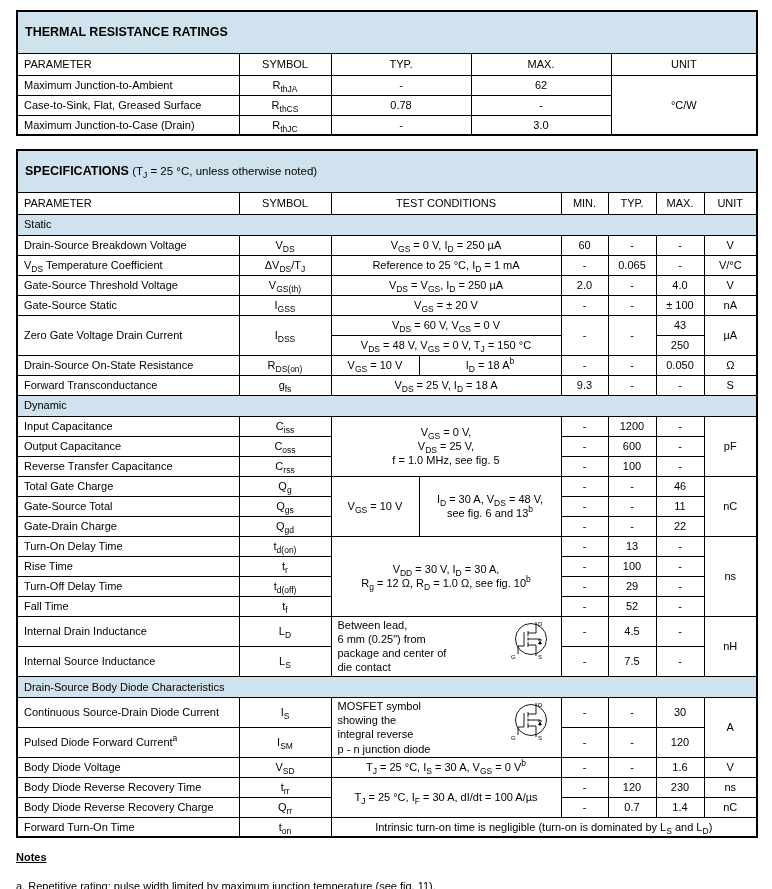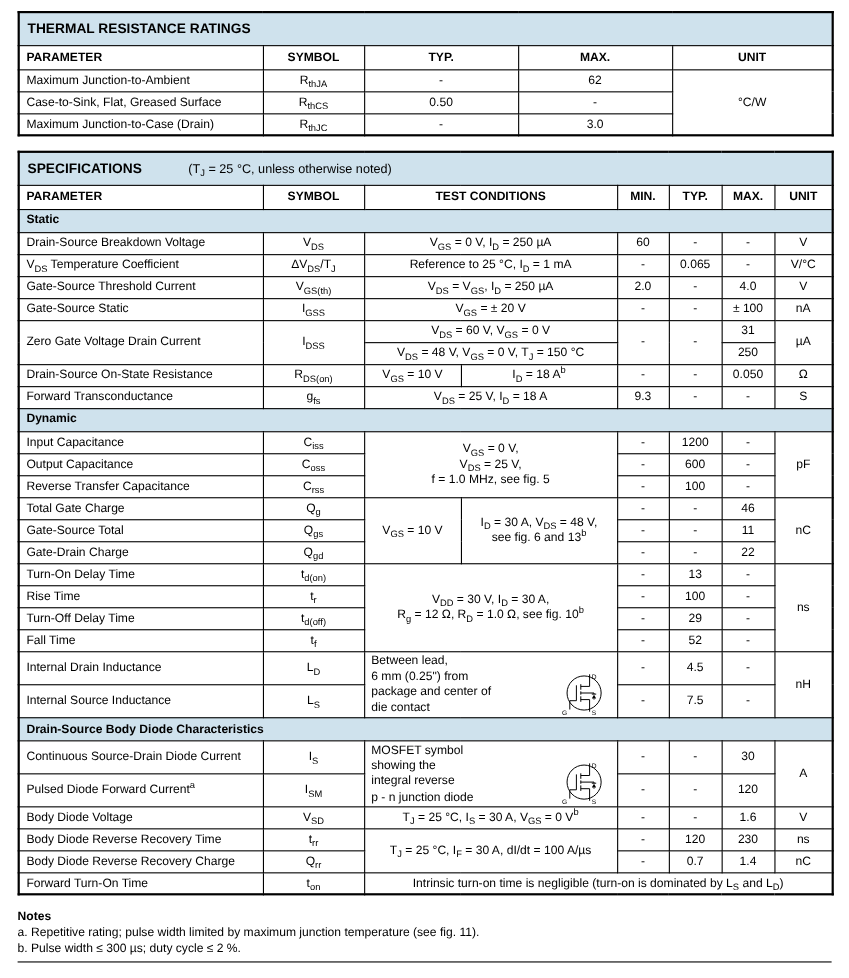--- a/index.html
+++ b/index.html
@@ -14,38 +14,38 @@
     border: 2px solid #000; margin-bottom: 13px;
   }
   .tbl td, .tbl th {
     border: 1px solid #000; font-size: 11px; padding: 1px 6px;
     vertical-align: middle; height: 20px; line-height: 1.3;
     font-weight: normal; text-align: center;
   }
   .tbl .left { text-align: left; }
   .tbl .title-cell {
     background: #cfe2ed; text-align: left; font-weight: bold;
-    font-size: 12.5px; height: 30px; padding: 3px 7px;
-  }
-  .tbl .title-cell .rest { font-weight: normal; font-size: 11.5px; margin-left: 39px; }
-  .tbl th { font-weight: bold; height: 22px; }
+    font-size: 12.5px; height: 42px; padding: 3px 7px;
+  }
+  .tbl .title-cell .rest { font-weight: normal; font-size: 11.5px; }
+  .tbl th { font-weight: normal; height: 22px; }
   .tbl .section-cell {
-    background: #cfe2ed; text-align: left; font-weight: bold; height: 21px;
+    background: #cfe2ed; text-align: left; font-weight: normal; height: 21px;
   }
   sub { font-size: 8.5px; line-height: 0; }
   sup { font-size: 8.5px; line-height: 0; }
   .cond-flex { padding: 2px 6px; }
-  .cond-flex .wrap { display: flex; align-items: flex-end; justify-content: space-between; }
+  .cond-flex .wrap { display: flex; align-items: flex-start; justify-content: space-between; }
   .cond-flex .ctext { text-align: left; }
   svg.mos { flex: 0 0 auto; margin-left: 4px; }
   svg.mos path, svg.mos circle, svg.mos line { stroke: #000; stroke-width: 0.9; fill: none; }
   svg.mos path.fill { fill: #000; stroke: none; }
   svg.mos text { font-size: 6px; fill: #000; font-family: "Liberation Sans", sans-serif; }
   .notes { width: 740px; font-size: 11px; margin-top: 2px; }
-  .notes .notes-title { font-weight: bold; margin-bottom: 3px; }
+  .notes .notes-title { font-weight: bold; margin-bottom: 17px; text-decoration: underline; }
   .notes .note-item { margin-bottom: 2px; }
   .bottom-rule { border-top: 1px solid #000; margin-top: 6px; height: 0; }
 </style>
 </head>
 <body>
 
 <div class="page">
 
   <table class="tbl">
     <colgroup>
@@ -69,21 +69,21 @@
     <tr>
       <td class="left">Maximum Junction-to-Ambient</td>
       <td>R<sub>thJA</sub></td>
       <td>-</td>
       <td>62</td>
       <td rowspan="3">°C/W</td>
     </tr>
     <tr>
       <td class="left">Case-to-Sink, Flat, Greased Surface</td>
       <td>R<sub>thCS</sub></td>
-      <td>0.50</td>
+      <td>0.78</td>
       <td>-</td>
     </tr>
     <tr>
       <td class="left">Maximum Junction-to-Case (Drain)</td>
       <td>R<sub>thJC</sub></td>
       <td>-</td>
       <td>3.0</td>
     </tr>
   </tbody>
     </table>
@@ -128,21 +128,21 @@
     <tr>
       <td class="left">V<sub>DS</sub> Temperature Coefficient</td>
       <td>ΔV<sub>DS</sub>/T<sub>J</sub></td>
       <td colspan="2">Reference to 25 °C, I<sub>D</sub> = 1 mA</td>
       <td>-</td>
       <td>0.065</td>
       <td>-</td>
       <td>V/°C</td>
     </tr>
     <tr>
-      <td class="left">Gate-Source Threshold Current</td>
+      <td class="left">Gate-Source Threshold Voltage</td>
       <td>V<sub>GS(th)</sub></td>
       <td colspan="2">V<sub>DS</sub> = V<sub>GS</sub>, I<sub>D</sub> = 250 µA</td>
       <td>2.0</td>
       <td>-</td>
       <td>4.0</td>
       <td>V</td>
     </tr>
     <tr>
       <td class="left">Gate-Source Static</td>
       <td>I<sub>GSS</sub></td>
@@ -151,21 +151,21 @@
       <td>-</td>
       <td>± 100</td>
       <td>nA</td>
     </tr>
     <tr>
       <td class="left" rowspan="2">Zero Gate Voltage Drain Current</td>
       <td rowspan="2">I<sub>DSS</sub></td>
       <td colspan="2">V<sub>DS</sub> = 60 V, V<sub>GS</sub> = 0 V</td>
       <td rowspan="2">-</td>
       <td rowspan="2">-</td>
-      <td>31</td>
+      <td>43</td>
       <td rowspan="2">µA</td>
     </tr>
     <tr>
       <td colspan="2">V<sub>DS</sub> = 48 V, V<sub>GS</sub> = 0 V, T<sub>J</sub> = 150 °C</td>
       <td>250</td>
     </tr>
     <tr>
       <td class="left">Drain-Source On-State Resistance</td>
       <td>R<sub>DS(on)</sub></td>
       <td>V<sub>GS</sub> = 10 V</td>

